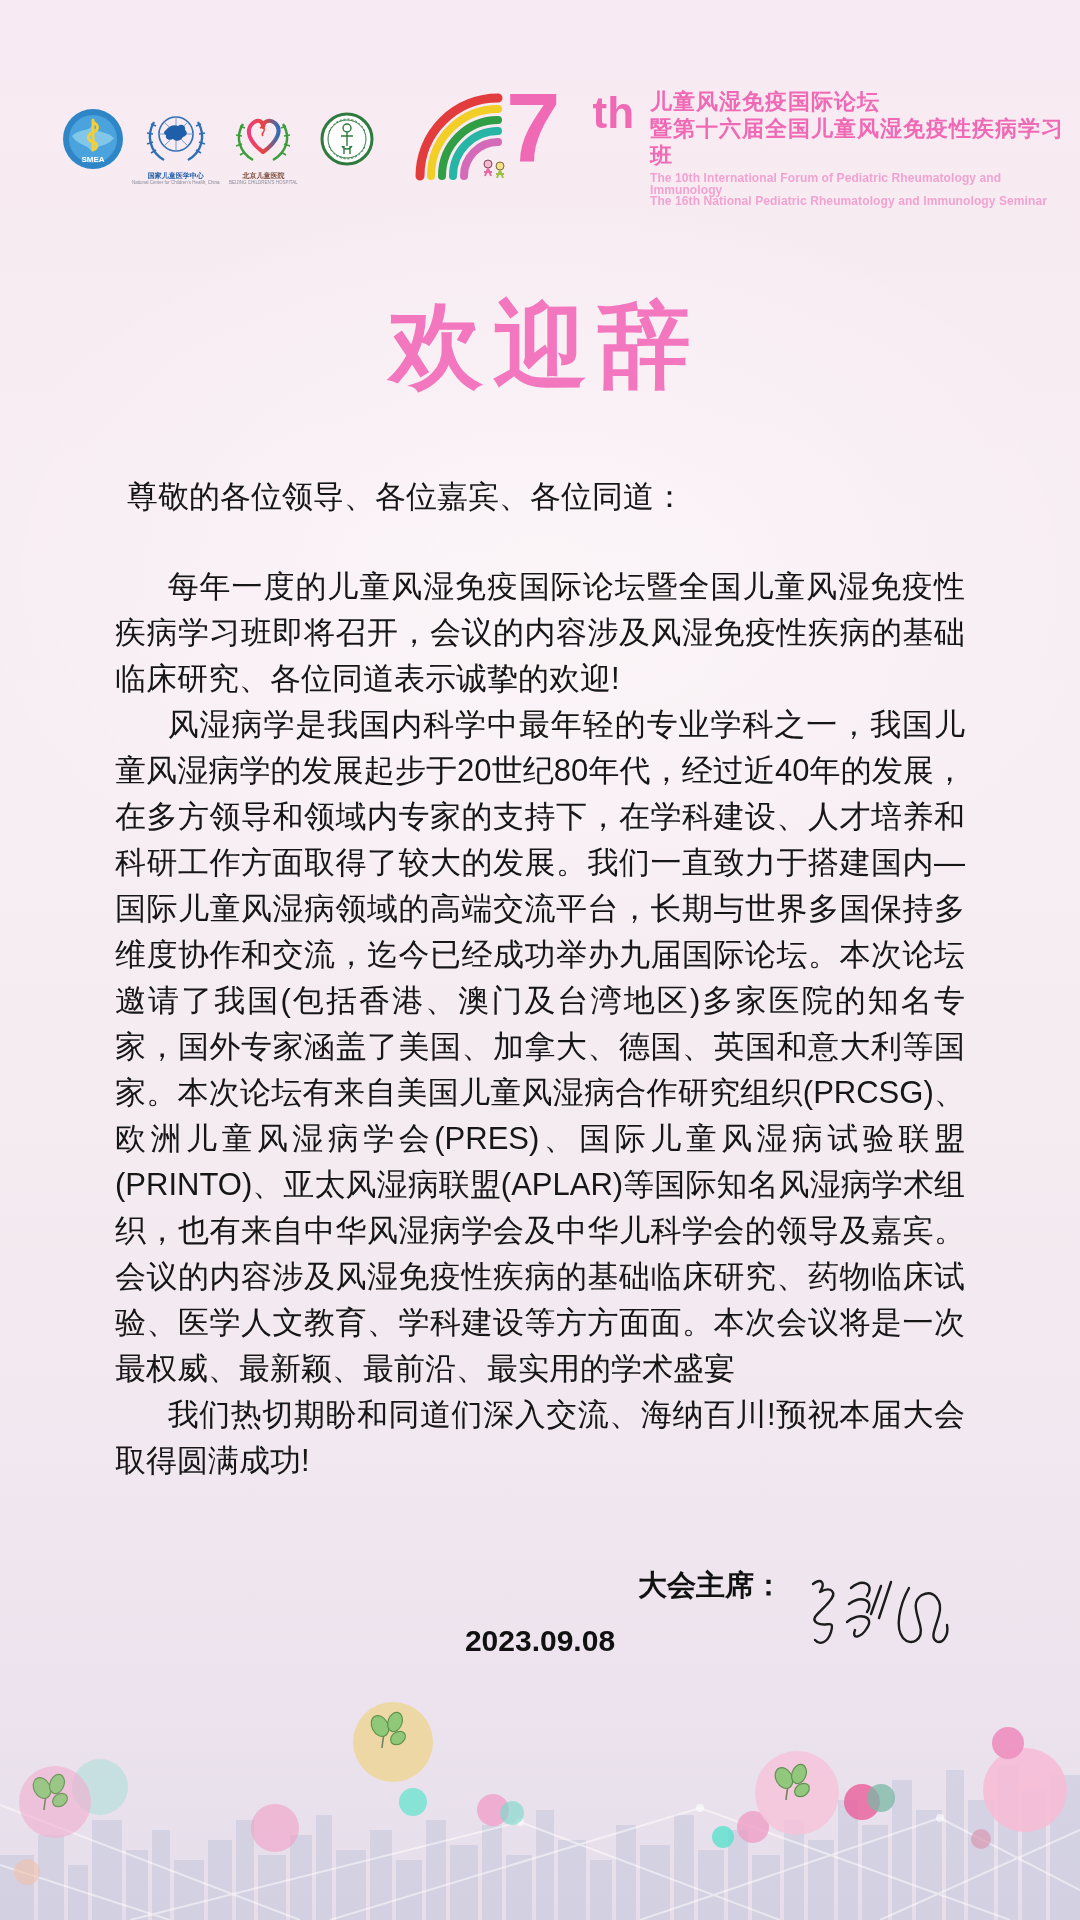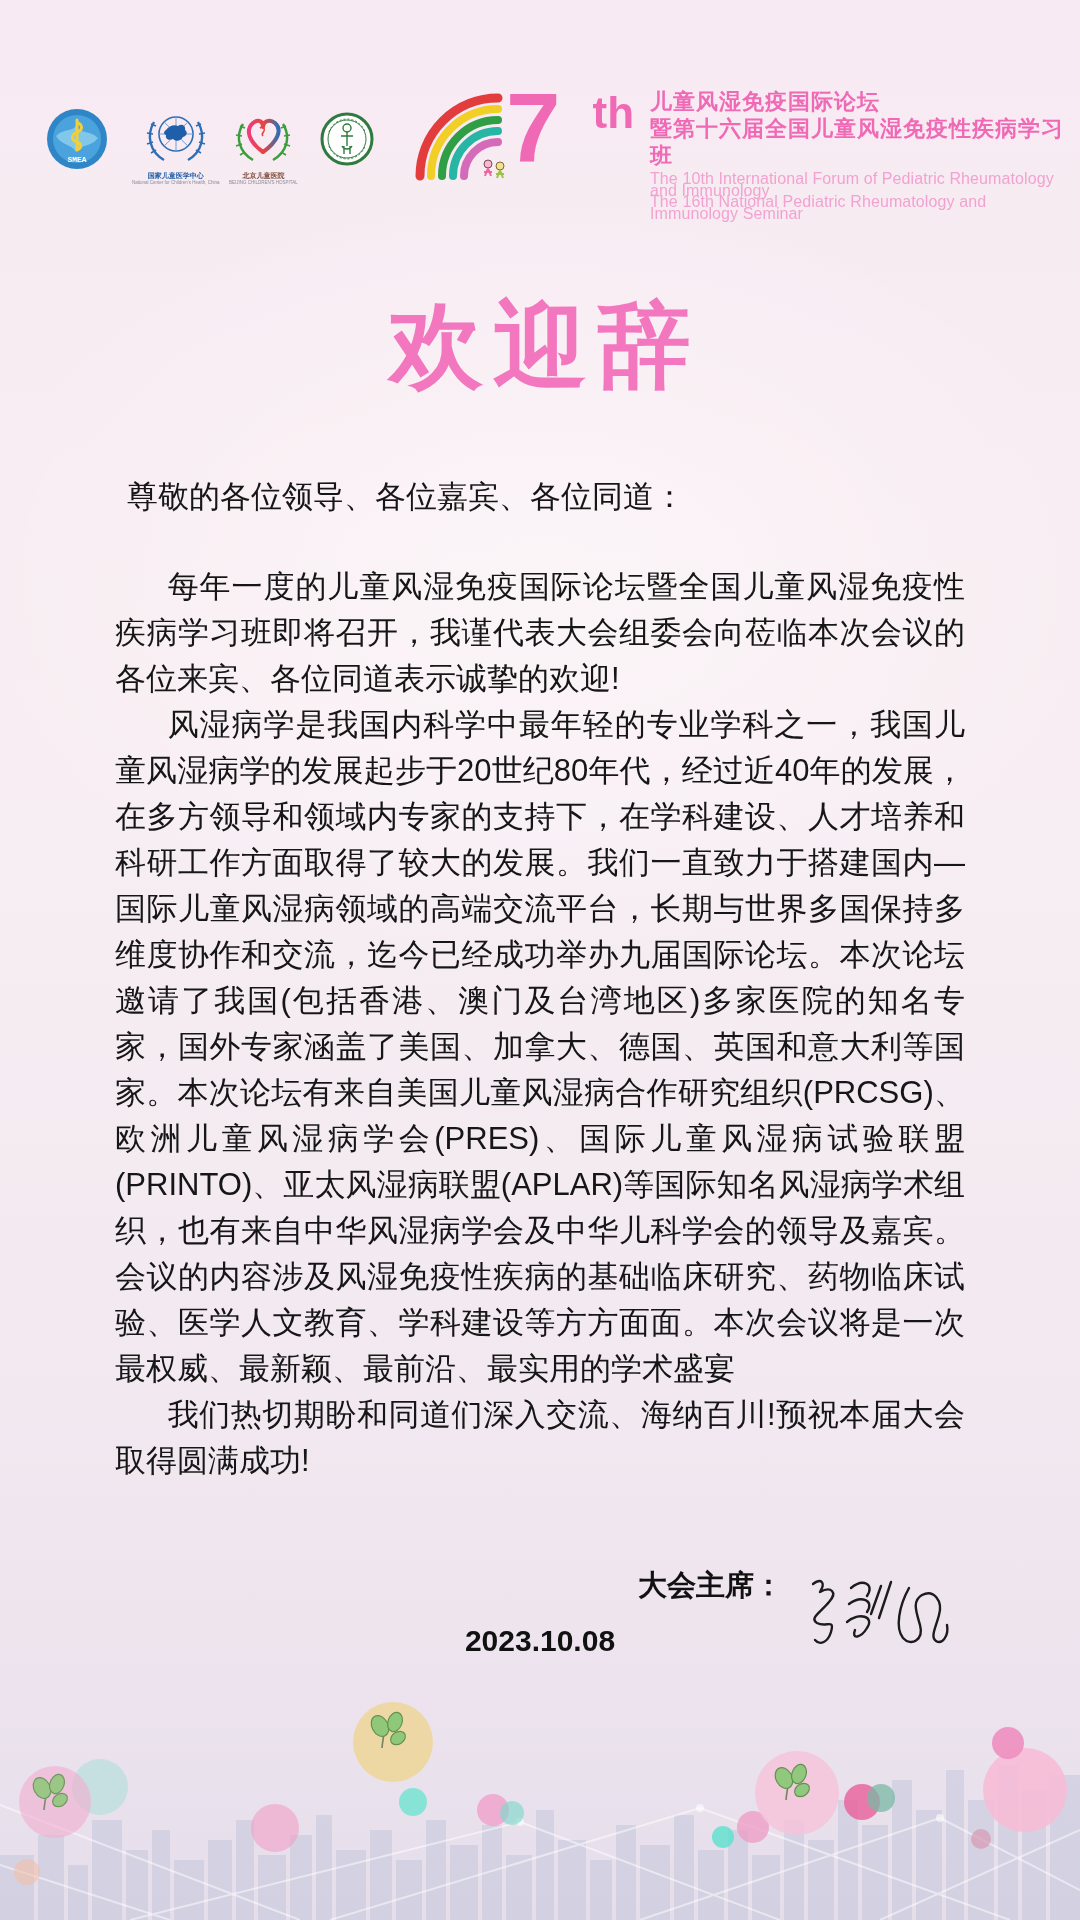--- a/index.html
+++ b/index.html
@@ -16,21 +16,21 @@
   .logo{position:absolute;top:108px;text-align:center;}
   .logo-label{font-size:7px;line-height:8px;color:#7a4a3a;font-weight:700;white-space:nowrap;}
   .logo-label-en{font-size:4.5px;line-height:6px;color:#8a8a9a;white-space:nowrap;}
 
   .rainbow{position:absolute;left:414px;top:72px;}
   .edition{position:absolute;left:506px;top:58px;color:#f069b5;font-weight:800;
            font-size:98px;line-height:110px;letter-spacing:-2px;}
   .edition sup{font-size:44px;vertical-align:super;letter-spacing:0;margin-left:34px;}
   .head-titles{position:absolute;left:650px;top:88px;width:420px;}
   .ht-cn{font-size:22px;line-height:27px;font-weight:700;color:#f069b5;letter-spacing:1px;}
-  .ht-en{font-size:16px;line-height:11.5px;font-weight:400;color:#f2a2d1;letter-spacing:.1px;}
+  .ht-en{font-size:12px;line-height:11.5px;font-weight:700;color:#f2a2d1;letter-spacing:.1px;}
   .ht-en.first{margin-top:4px;}
 
   
   .welcome-title{position:absolute;left:0;top:296px;width:100%;text-align:center;
     font-size:94px;line-height:100px;font-weight:800;color:#f277bf;
     letter-spacing:10px;text-indent:10px;}
 
   
   .letter{position:absolute;left:115px;top:474px;width:850px;color:#161616;
     font-size:31px;line-height:46px;text-align:justify;}
@@ -138,21 +138,21 @@
       <circle cx="881" cy="128" r="14" fill="#7ab8a4" opacity="0.75"></circle>
       <circle cx="1025" cy="120" r="42" fill="#f6bcd6" opacity="0.9"></circle>
       <circle cx="1008" cy="73" r="16" fill="#ee8fc0" opacity="0.9"></circle>
       <circle cx="981" cy="169" r="10" fill="#d898b4" opacity="0.7"></circle>
     </g>
     <use href="#sprig" x="40" y="112" opacity="0.85"></use>
     <use href="#sprig" x="378" y="50" opacity="0.95"></use>
     <use href="#sprig" x="782" y="102" opacity="0.95"></use>
   </svg>
 
-  <div class="logo" style="left:46px;font-family:Liberation Mono, monospace;">
+  <div class="logo" style="left:62px;">
     <svg width="62" height="62" viewBox="0 0 62 62">
       <circle cx="31" cy="31" r="30" fill="#2f86c6"></circle>
       <circle cx="31" cy="31" r="24" fill="#4aa3dc"></circle>
       <path d="M10,28 C18,20 26,24 30,18 C34,26 44,22 52,30 C44,40 34,36 30,44 C26,36 16,38 10,28 Z" fill="#8fd0ee" opacity="0.8"></path>
       <path d="M31,12 v30 M31,14 c6,3 6,8 0,10 c-6,3 -6,8 0,10 c5,2 5,6 0,8" stroke="#f2cf3a" stroke-width="3" fill="none" stroke-linecap="round"></path>
       <text x="31" y="54" text-anchor="middle" font-size="8" font-weight="bold" fill="#ffffff">SMEA</text>
     </svg>
   </div>
 
   <div class="logo" style="left:132px;">
@@ -220,34 +220,34 @@
     <div class="ht-cn">儿童风湿免疫国际论坛</div>
     <div class="ht-cn">暨第十六届全国儿童风湿免疫性疾病学习班</div>
     <div class="ht-en first">The 10th International Forum of Pediatric Rheumatology and Immunology</div>
     <div class="ht-en">The 16th National Pediatric Rheumatology and Immunology Seminar</div>
   </div>
 
   <div class="welcome-title">欢迎辞</div>
 
   <div class="letter">
     <p class="salutation">尊敬的各位领导、各位嘉宾、各位同道：</p>
-    <p class="para">每年一度的儿童风湿免疫国际论坛暨全国儿童风湿免疫性疾病学习班即将召开，我谨代表大会组委会向莅临本次会议的各位来宾、各位同道表示诚挚的欢迎!</p>
+    <p class="para">每年一度的儿童风湿免疫国际论坛暨全国儿童风湿免疫性疾病学习班即将召开，会议的内容涉及风湿免疫性疾病的基础临床研究、各位同道表示诚挚的欢迎!</p>
     <p class="para">风湿病学是我国内科学中最年轻的专业学科之一，我国儿童风湿病学的发展起步于20世纪80年代，经过近40年的发展，在多方领导和领域内专家的支持下，在学科建设、人才培养和科研工作方面取得了较大的发展。我们一直致力于搭建国内—国际儿童风湿病领域的高端交流平台，长期与世界多国保持多维度协作和交流，迄今已经成功举办九届国际论坛。本次论坛邀请了我国(包括香港、澳门及台湾地区)多家医院的知名专家，国外专家涵盖了美国、加拿大、德国、英国和意大利等国家。本次论坛有来自美国儿童风湿病合作研究组织(PRCSG)、欧洲儿童风湿病学会(PRES)、国际儿童风湿病试验联盟(PRINTO)、亚太风湿病联盟(APLAR)等国际知名风湿病学术组织，也有来自中华风湿病学会及中华儿科学会的领导及嘉宾。会议的内容涉及风湿免疫性疾病的基础临床研究、药物临床试验、医学人文教育、学科建设等方方面面。本次会议将是一次最权威、最新颖、最前沿、最实用的学术盛宴</p>
     <p class="para">我们热切期盼和同道们深入交流、海纳百川!预祝本届大会取得圆满成功!</p>
   </div>
 
   <div class="chairman-row">
     <span class="chairman-label">大会主席：</span>
     <span class="signature">
       <svg width="160" height="84" viewBox="0 0 160 84">
         <g fill="none" stroke="#1c1c1c" stroke-width="2.4" stroke-linecap="round" stroke-linejoin="round">
           <path d="M20,16 C28,10 33,14 27,24 C38,18 45,24 36,34 C28,44 16,50 24,55 C33,60 42,50 38,64 C35,74 27,78 22,72"></path>
           <path d="M58,20 C70,10 82,16 74,28 M56,36 C68,27 82,32 74,44 M54,54 C66,44 82,48 74,60 C68,70 58,72 62,62"></path>
           <path d="M88,18 L78,46 M98,14 L86,50"></path>
           <path d="M116,20 C106,38 102,60 110,70 C118,79 131,72 127,57 C123,43 119,33 129,27 C141,21 150,33 146,47 C143,59 137,69 143,73 C149,77 156,68 154,57"></path>
         </g>
       </svg>
     </span>
   </div>
 
-  <div class="date-line">2023.10.08</div>
+  <div class="date-line">2023.09.08</div>
 
 </div>
 
 </body></html>

